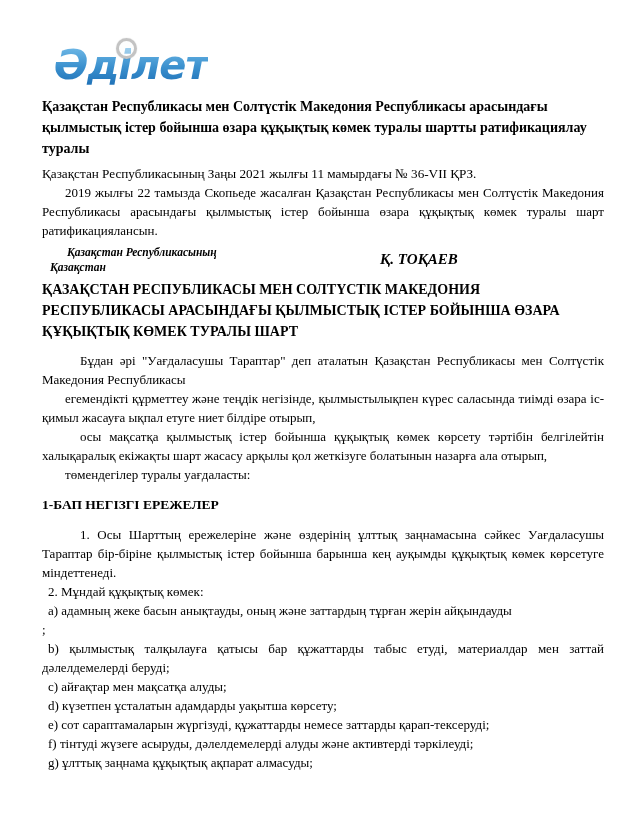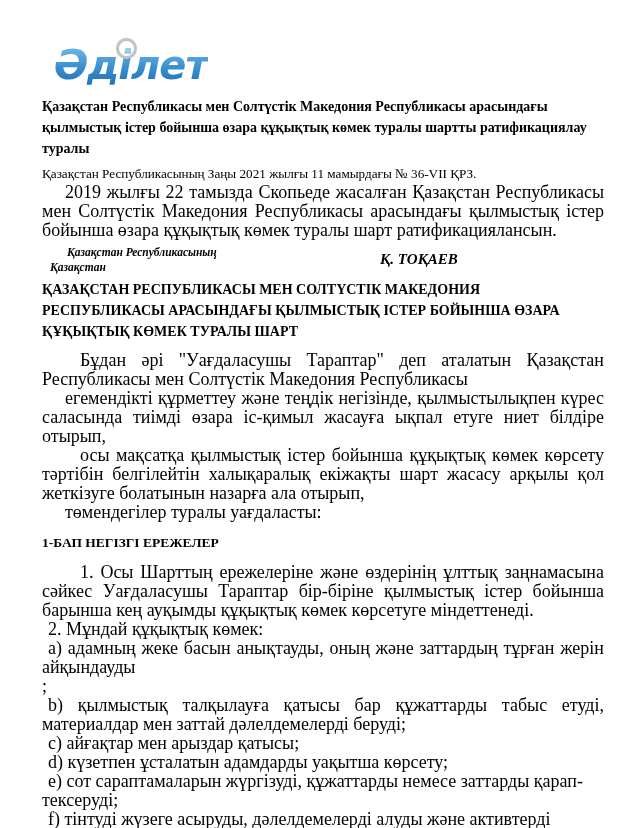--- a/index.html
+++ b/index.html
@@ -55,21 +55,21 @@
     font-size: 14px; line-height: 21px;
     font-weight: bold;
     margin: 0 0 5px 0;
     text-align: left;
   }
   .law-line {
     font-size: 13.2px; line-height: 19px;
     margin: 0;
   }
   .body-p {
-    font-size: 18px; line-height: 19px;
+    font-size: 13px; line-height: 19px;
     margin: 0;
   }
   .just { text-align: justify; }
   .indent-lg { text-indent: 38px; }
   .indent-md { text-indent: 23px; }
   .indent-xs { text-indent: 6px; }
   .force-two-line { white-space: pre-line; text-align-last: left; }
 
   .signature {
     position: relative;
@@ -130,19 +130,19 @@
   <p class="body-p indent-md">төмендегілер туралы уағдаласты:</p>
 
   <h3 class="article-heading">1-БАП НЕГІЗГІ ЕРЕЖЕЛЕР</h3>
 
   <p class="body-p indent-lg just">1. Осы Шарттың ережелеріне және өздерінің ұлттық заңнамасына сәйкес Уағдаласушы Тараптар бір-біріне қылмыстық істер бойынша барынша кең ауқымды құқықтық көмек көрсетуге міндеттенеді.</p>
   <p class="body-p indent-xs">2. Мұндай құқықтық көмек:</p>
 
   <p class="body-p indent-xs just force-two-line">а) адамның жеке басын анықтауды, оның және заттардың тұрған жерін айқындауды
 ;</p>
   <p class="body-p indent-xs just">b) қылмыстық талқылауға қатысы бар құжаттарды табыс етуді, материалдар мен заттай дәлелдемелерді беруді;</p>
-  <p class="body-p indent-xs">с) айғақтар мен арыздар қатысы;</p>
+  <p class="body-p indent-xs">с) айғақтар мен мақсатқа алуды;</p>
   <p class="body-p indent-xs">d) күзетпен ұсталатын адамдарды уақытша көрсету;</p>
   <p class="body-p indent-xs">е) сот сараптамаларын жүргізуді, құжаттарды немесе заттарды қарап-тексеруді;</p>
   <p class="body-p indent-xs">f) тінтуді жүзеге асыруды, дәлелдемелерді алуды және активтерді тәркілеуді;</p>
   <p class="body-p indent-xs">g) ұлттық заңнама құқықтық ақпарат алмасуды;</p>
 
 </div>
 
 </body></html>

